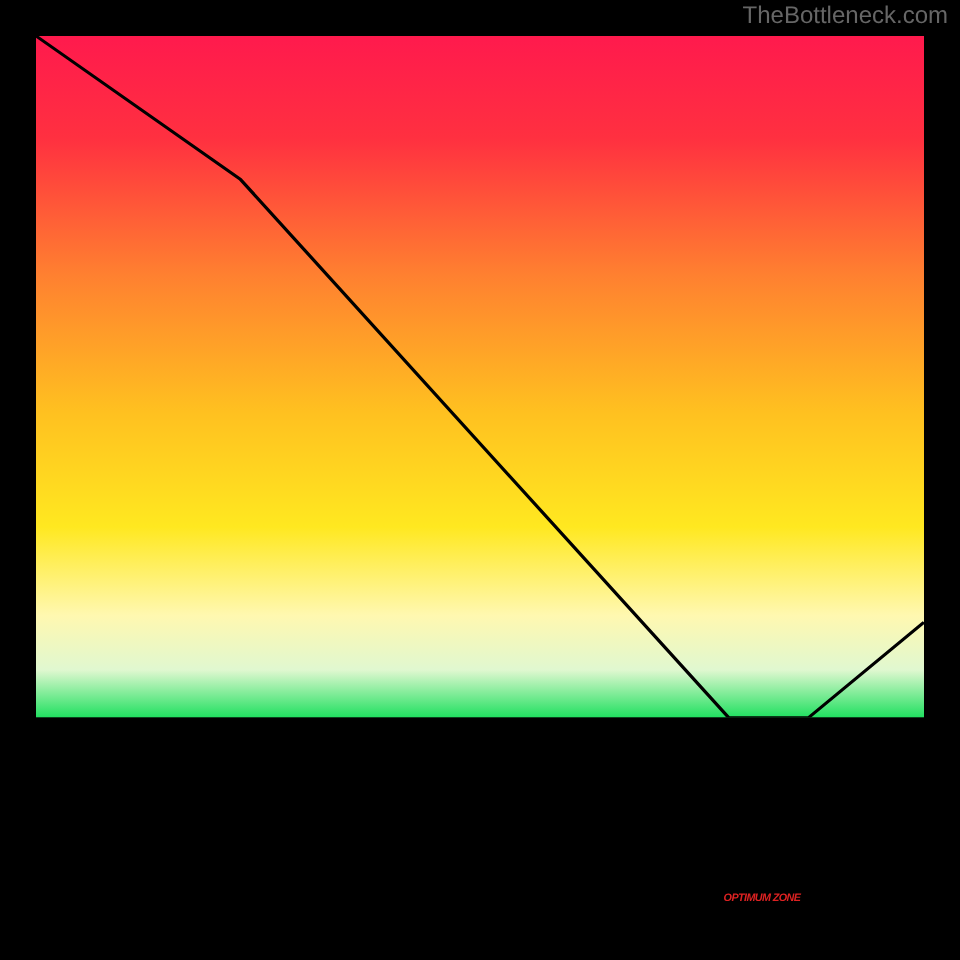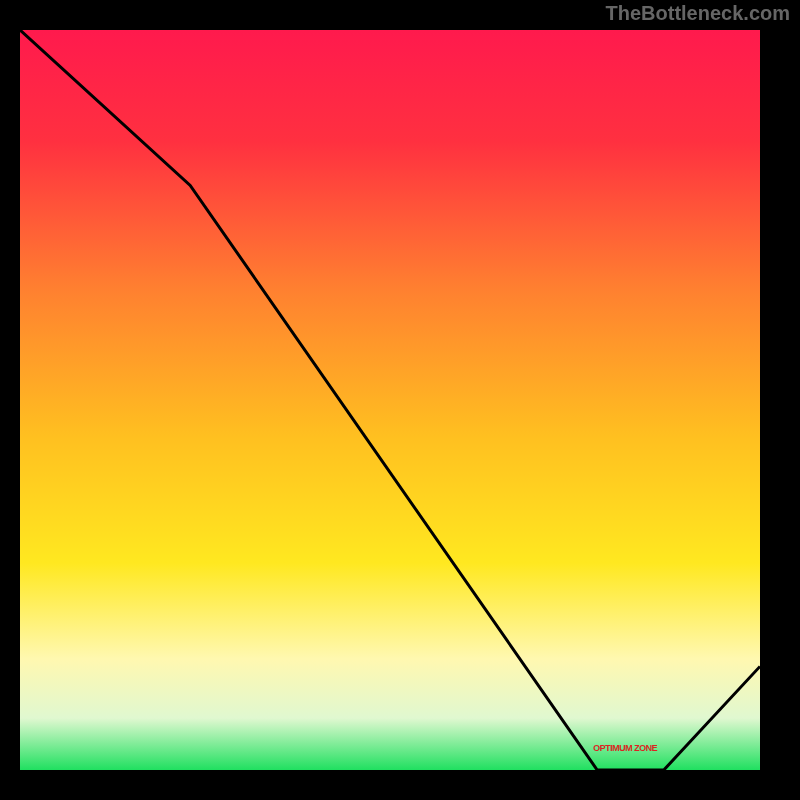--- a/index.html
+++ b/index.html
@@ -10,29 +10,30 @@
   font-family: Arial, sans-serif;
   position: relative;
   overflow: hidden;
 }
 .attribution {
   position: absolute;
   top: 2px;
   right: 10px;
   color: #666;
   font-size: 20px;
-  font-weight: bold;
+  font-weight: normal;
   z-index: 10;
 }
 .chart-container {
   position: absolute;
   top: 30px;
-  left: 20px;
+  left: 30px;
   width: 740px;
-  height: 740px;
+  height: 568px;
+  font-style: italic;
 }
 .gradient-bg {
   position: absolute;
   top: 0;
   left: 0;
   width: 100%;
   height: 100%;
 }
 svg.line-layer {
   position: absolute;

